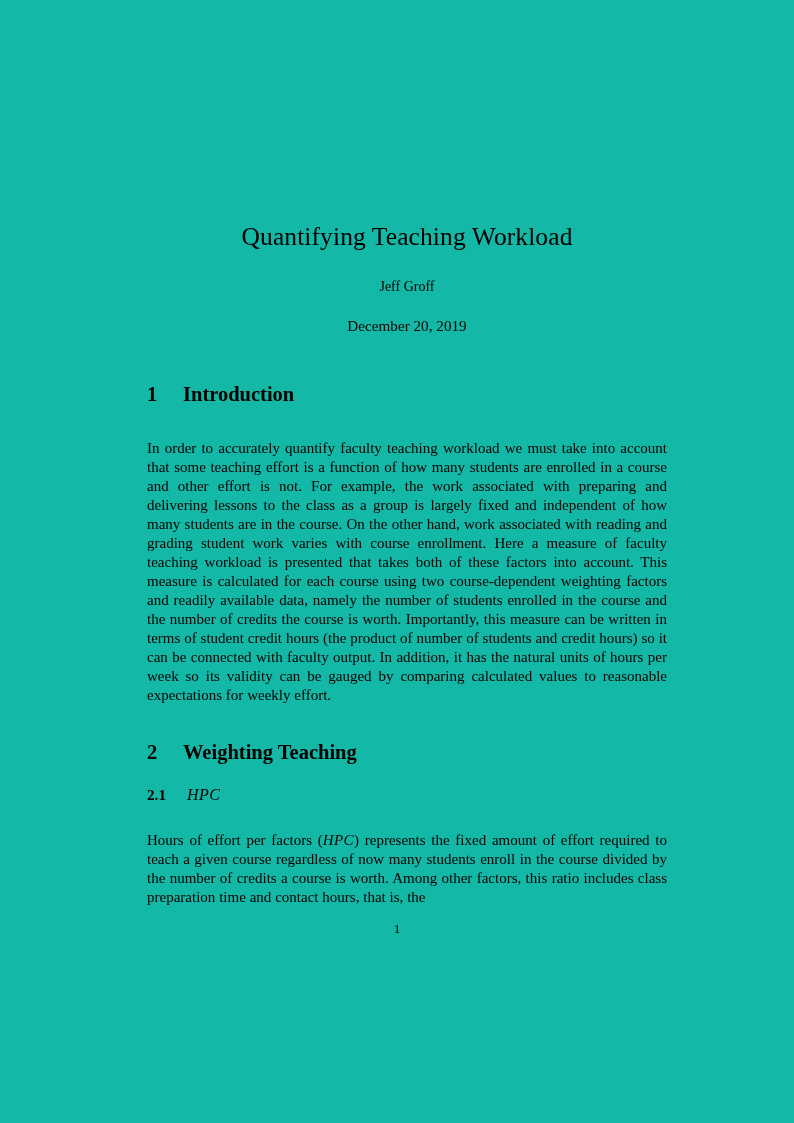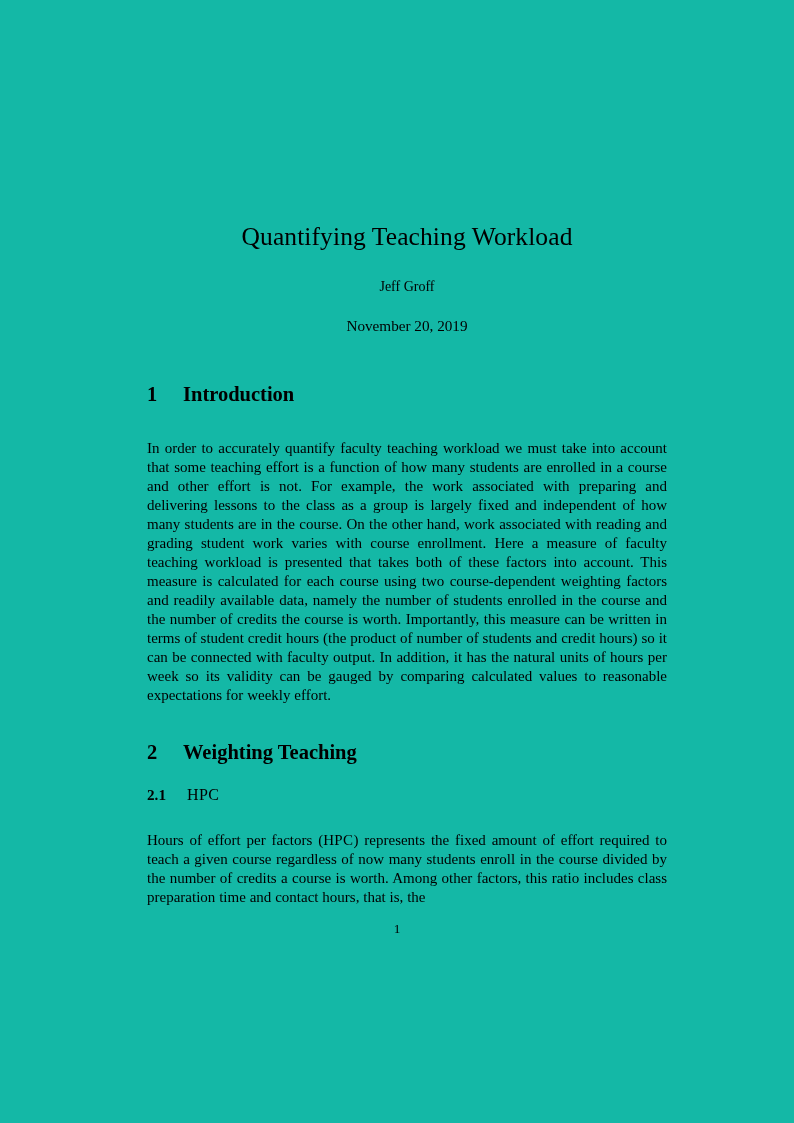--- a/index.html
+++ b/index.html
@@ -87,20 +87,21 @@
     font-size: 15.2px;
     font-weight: bold;
     line-height: 1.2;
     white-space: nowrap;
   }
   .subsection-heading .num {
     display: inline-block;
     width: 40px;
   }
   .mathit {
+    font-style: italic;
     font-weight: normal;
     font-family: "Liberation Serif", "DejaVu Serif", serif;
     letter-spacing: 0.4px;
   }
   .subsection-heading .mathit {
     font-size: 16px;
   }
 
   .para {
     position: absolute;
@@ -136,21 +137,21 @@
 <body>
 
 <div class="page">
 
   <div class="text-block">
 
     <h1 class="doc-title">Quantifying Teaching Workload</h1>
 
     <div class="doc-author">Jeff Groff</div>
 
-    <div class="doc-date">November 20, 2019</div>
+    <div class="doc-date">December 20, 2019</div>
 
     <div class="section-heading" id="heading-introduction">
       <span class="num">1</span><span>Introduction</span>
     </div>
 
     <p class="para" id="intro-para">In order to accurately quantify faculty teaching workload we must take into account that some teaching effort is a function of how many students are enrolled in a course and other effort is not. For example, the work associated with preparing and delivering lessons to the class as a group is largely fixed and independent of how many students are in the course. On the other hand, work associated with reading and grading student work varies with course enrollment. Here a measure of faculty teaching workload is presented that takes both of these factors into account. This measure is calculated for each course using two course-dependent weighting factors and readily available data, namely the number of students enrolled in the course and the number of credits the course is worth. Importantly, this measure can be written in terms of student credit hours (the product of number of students and credit hours) so it can be connected with faculty output. In addition, it has the natural units of hours per week so its validity can be gauged by comparing calculated values to reasonable expectations for weekly effort.</p>
 
     <div class="section-heading" id="heading-weighting">
       <span class="num">2</span><span>Weighting Teaching</span>
     </div>

